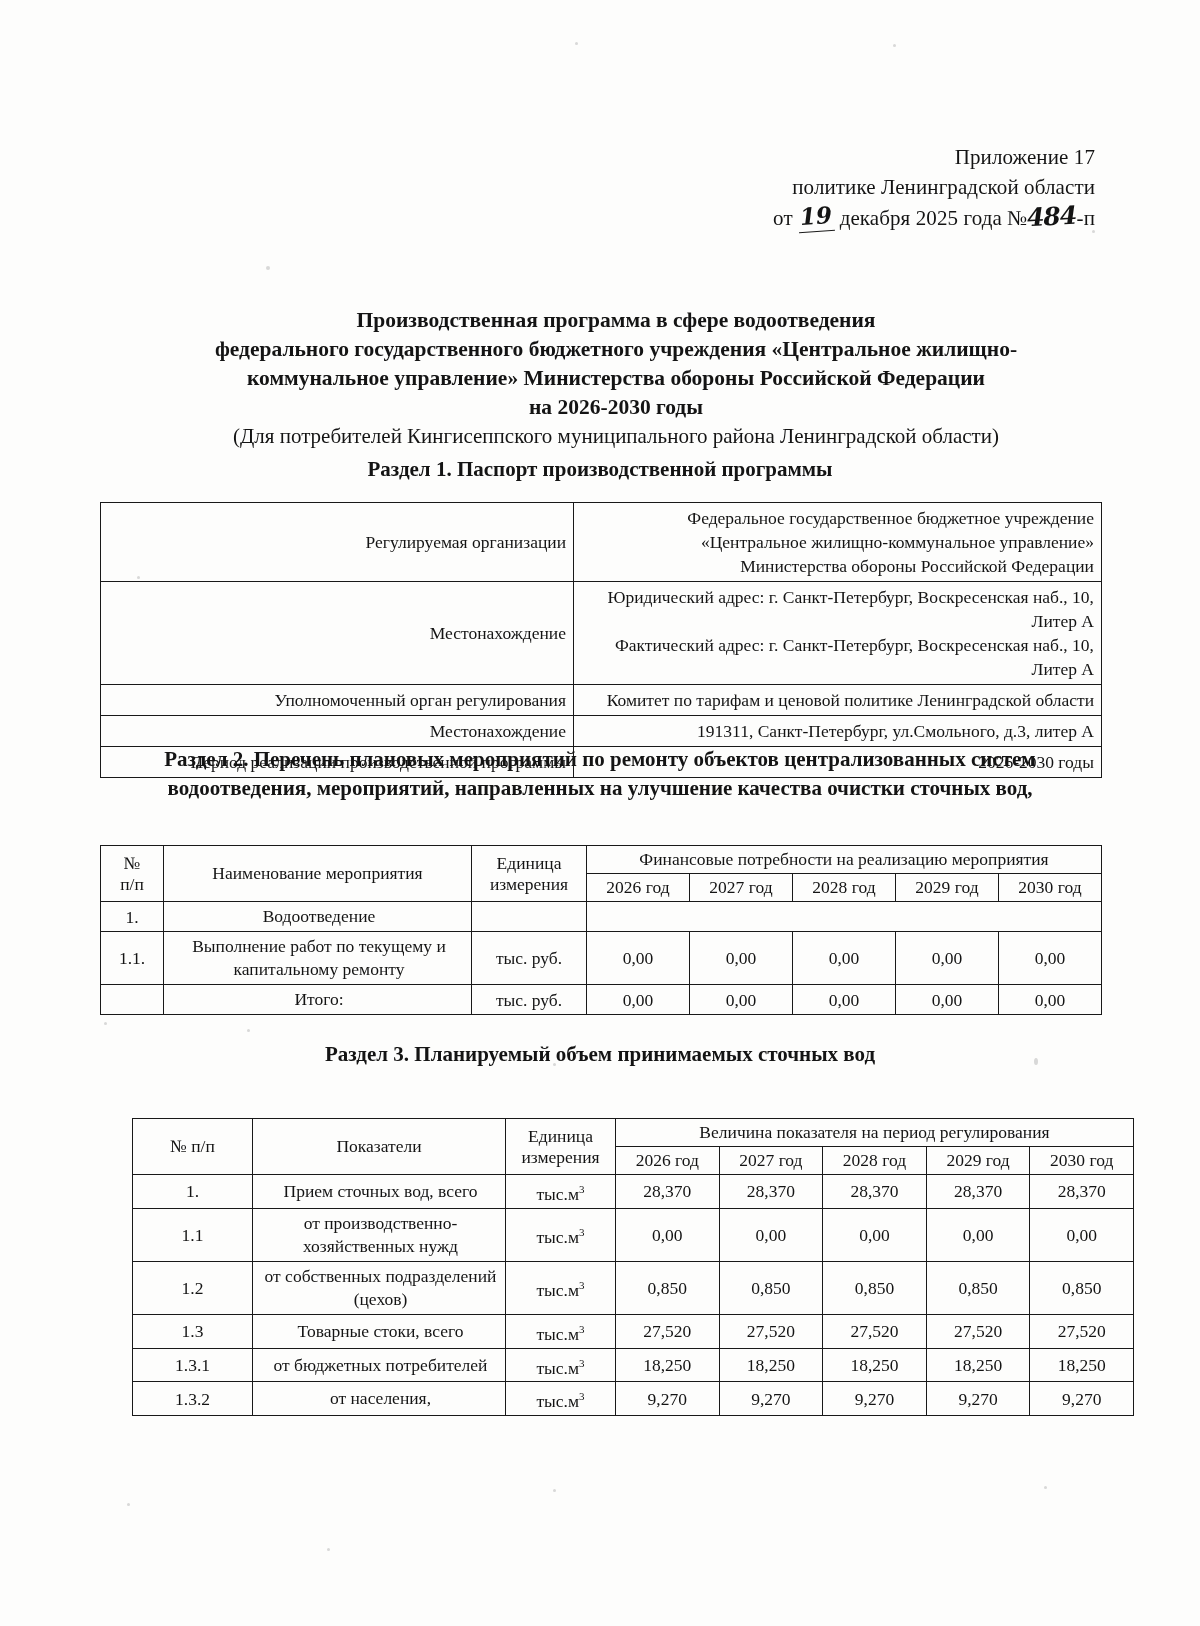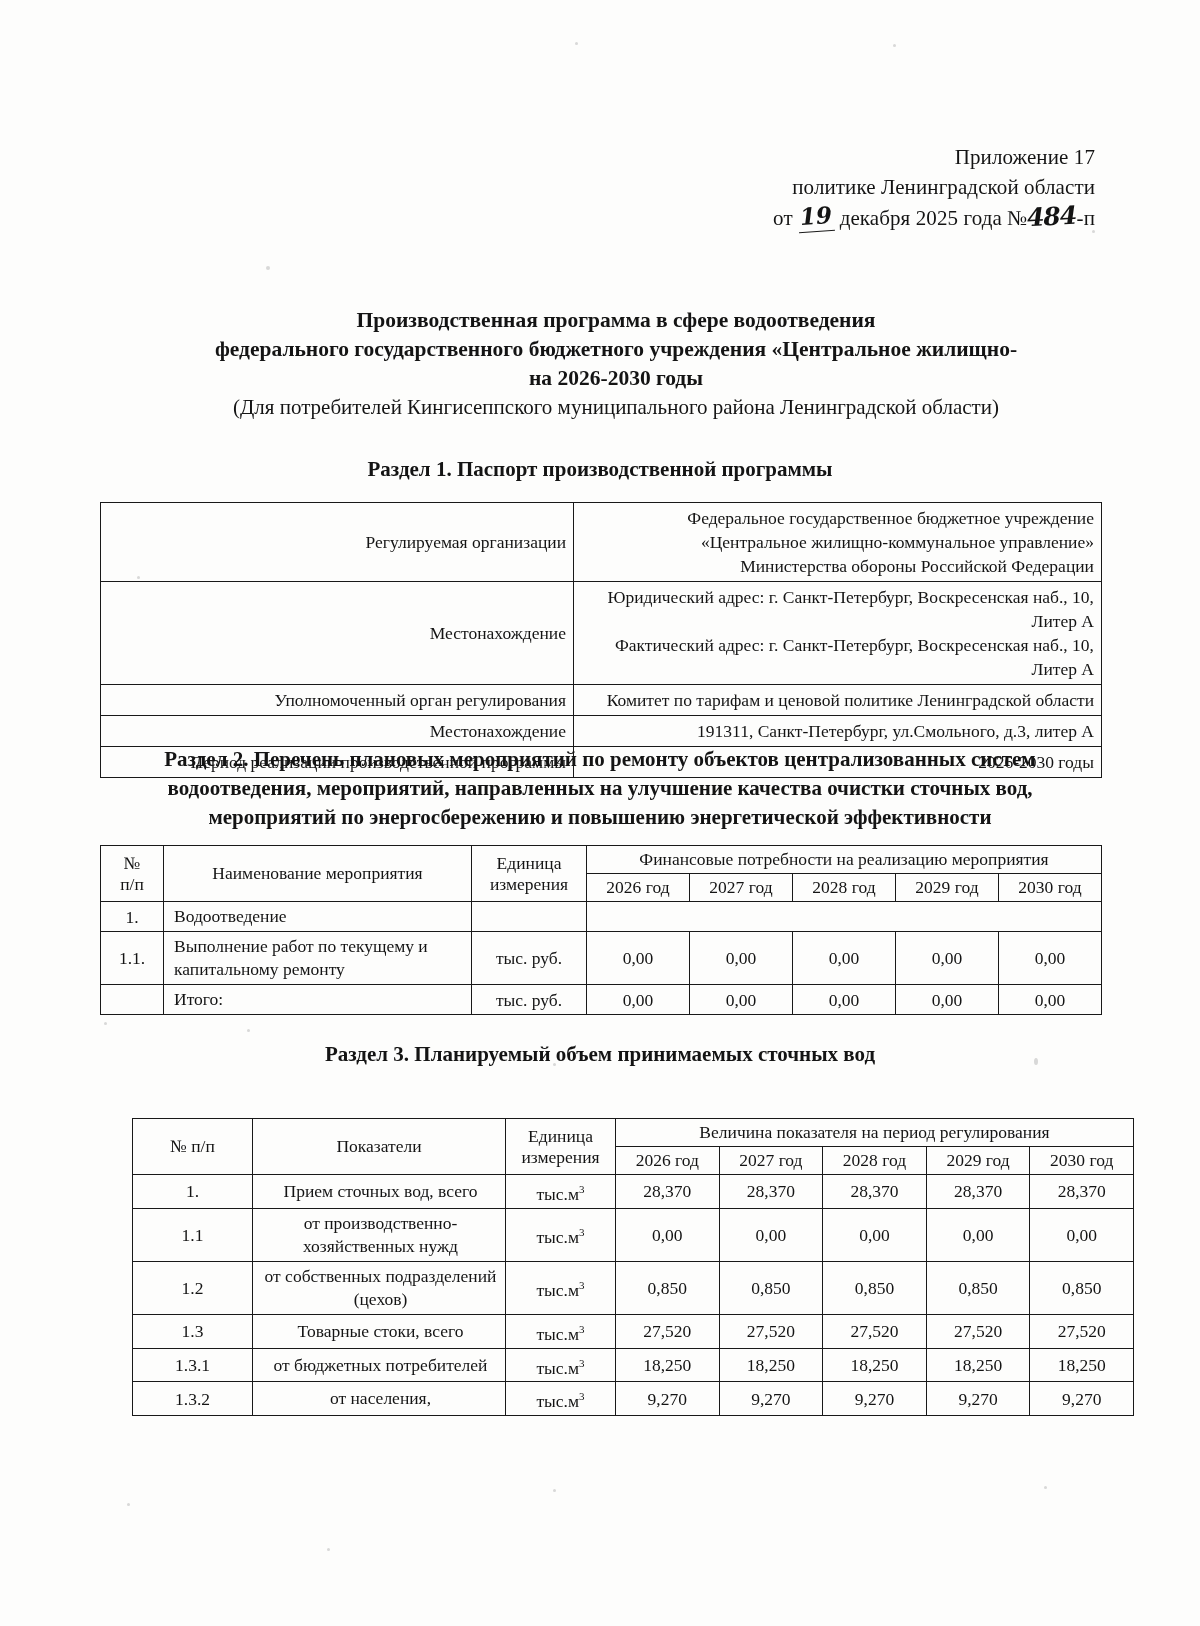--- a/index.html
+++ b/index.html
@@ -126,21 +126,21 @@
   
   #table-measures {
     left: 100px;
     top: 845px;
     width: 1002px;
     text-align: center;
   }
   #table-measures th { font-size: 17.5px; line-height: 21px; }
   #table-measures td { font-size: 17.5px; }
   #table-measures td.num { width: 48px; text-align: center; }
-  #table-measures td.name { text-align: left; padding-left: 10px; width: 290px; line-height: 23px; }
+  #table-measures td.name { text-align: center; padding-left: 10px; width: 290px; line-height: 23px; }
   #table-measures td.unit { width: 100px; text-align: center; }
   #table-measures td.val { text-align: center; }
 
   
   #table-volumes {
     left: 100px;
     top: 1118px;
     width: 1002px;
     text-align: center;
     margin-left: 32px;
@@ -181,20 +181,21 @@
       <span>от</span>
       <span class="hand">19</span>
       <span>декабря 2025 года</span>
       <span>№</span><span class="hand-no">484</span><span>-п</span>
     </div>
   </div>
 
   <div class="title-block">
     <div>Производственная программа в сфере водоотведения</div>
     <div>федерального государственного бюджетного учреждения «Центральное жилищно-</div>
+    <div>коммунальное управление» Министерства обороны Российской Федерации</div>
     <div>на 2026-2030 годы</div>
     <div class="sub">(Для потребителей Кингисеппского муниципального района Ленинградской области)</div>
   </div>
 
   <div class="section-heading" id="sec1-heading">Раздел 1. Паспорт производственной программы</div>
 
   <table id="table-passport">
     <tbody>
       <tr>
         <td class="label">Регулируемая организации</td>
@@ -224,21 +225,20 @@
       <tr>
         <td class="label">Период реализации производственной программы</td>
         <td class="value">2026-2030 годы</td>
       </tr>
     </tbody>
   </table>
 
   <div class="section-heading" id="sec2-heading">
     <div>Раздел 2. Перечень плановых мероприятий по ремонту объектов централизованных систем</div>
     <div>водоотведения, мероприятий, направленных на улучшение качества очистки сточных вод,</div>
-    <div>мероприятий по энергосбережению и повышению энергетической эффективности</div>
   </div>
 
   <table id="table-measures">
     <thead>
       <tr>
         <th rowspan="2">
           <div>№</div>
           <div>п/п</div>
         </th>
         <th rowspan="2">Наименование мероприятия</th>

